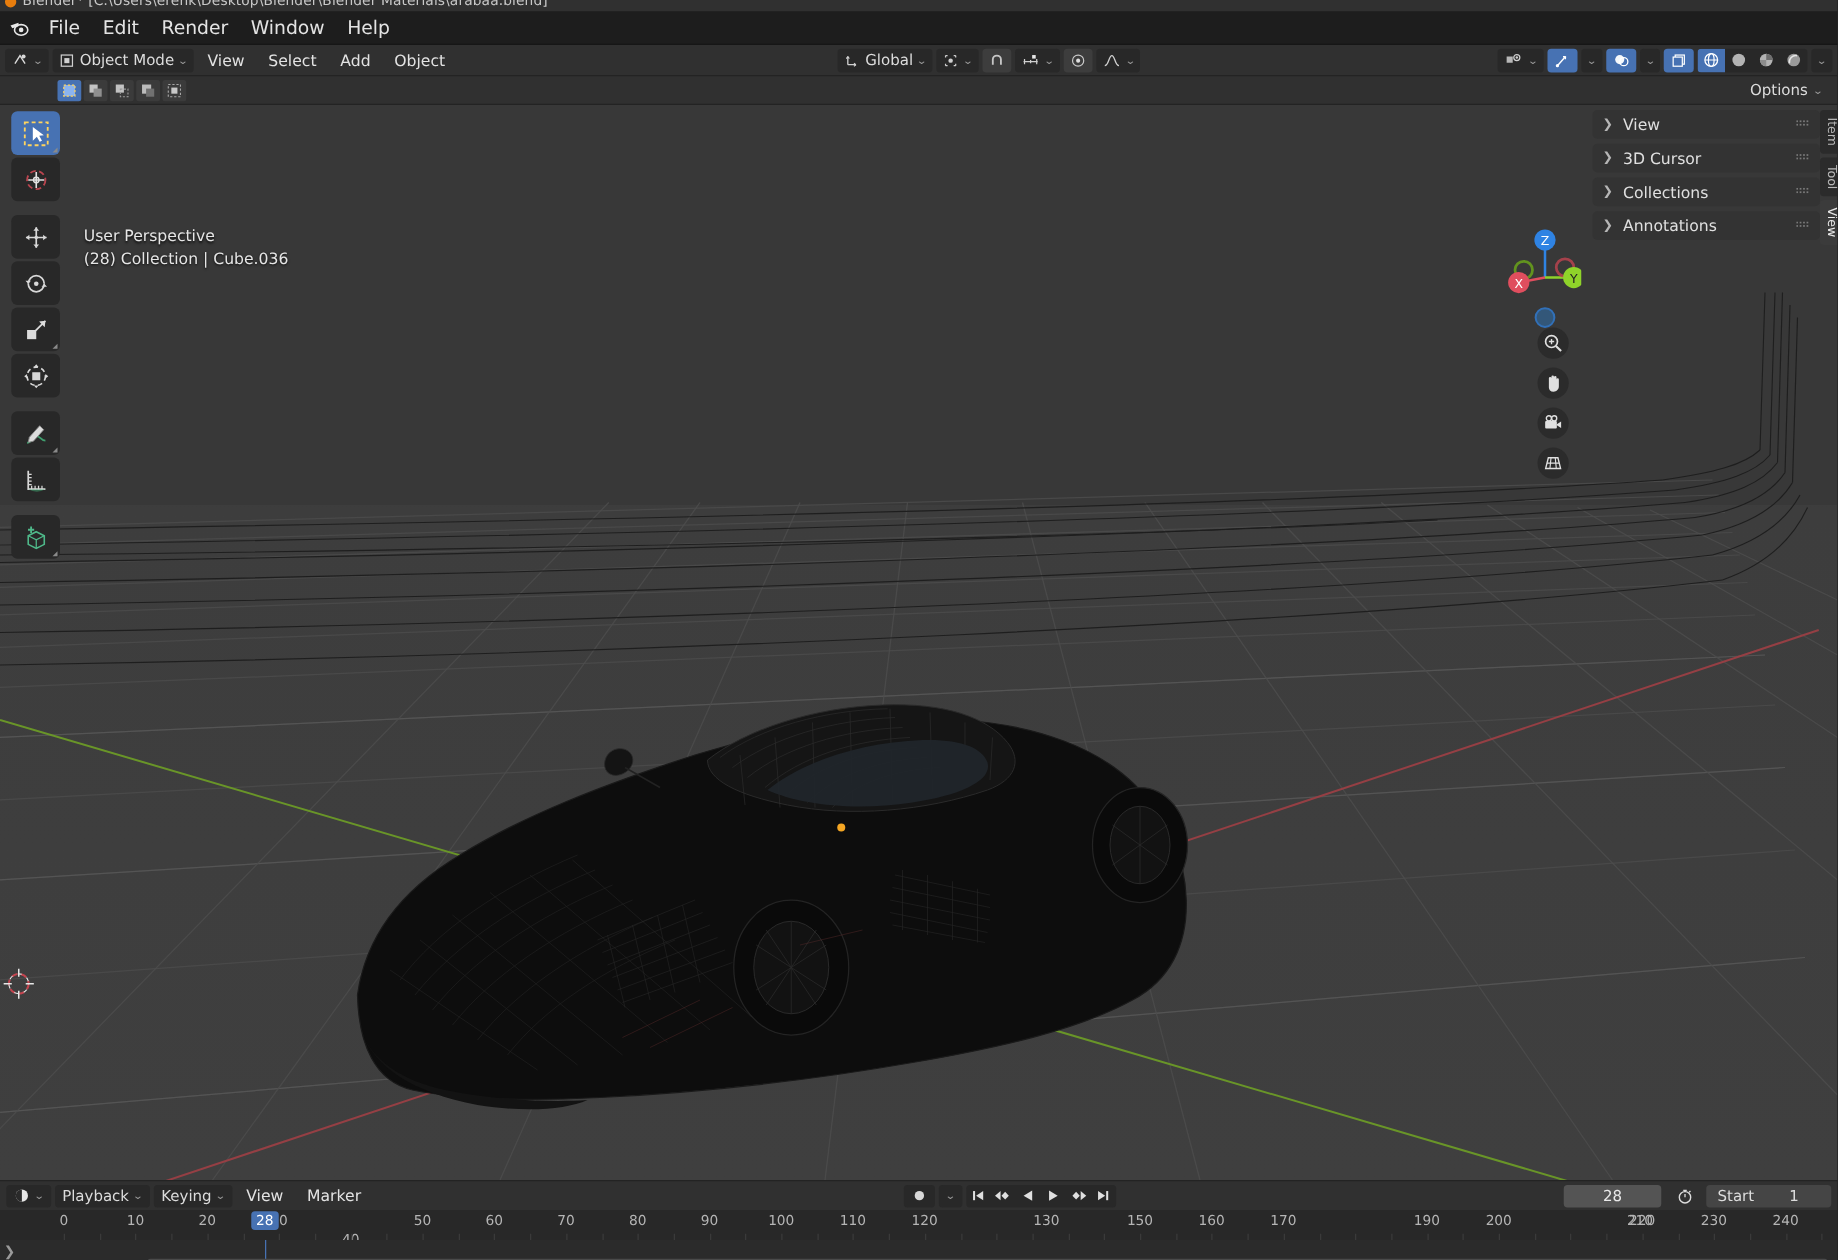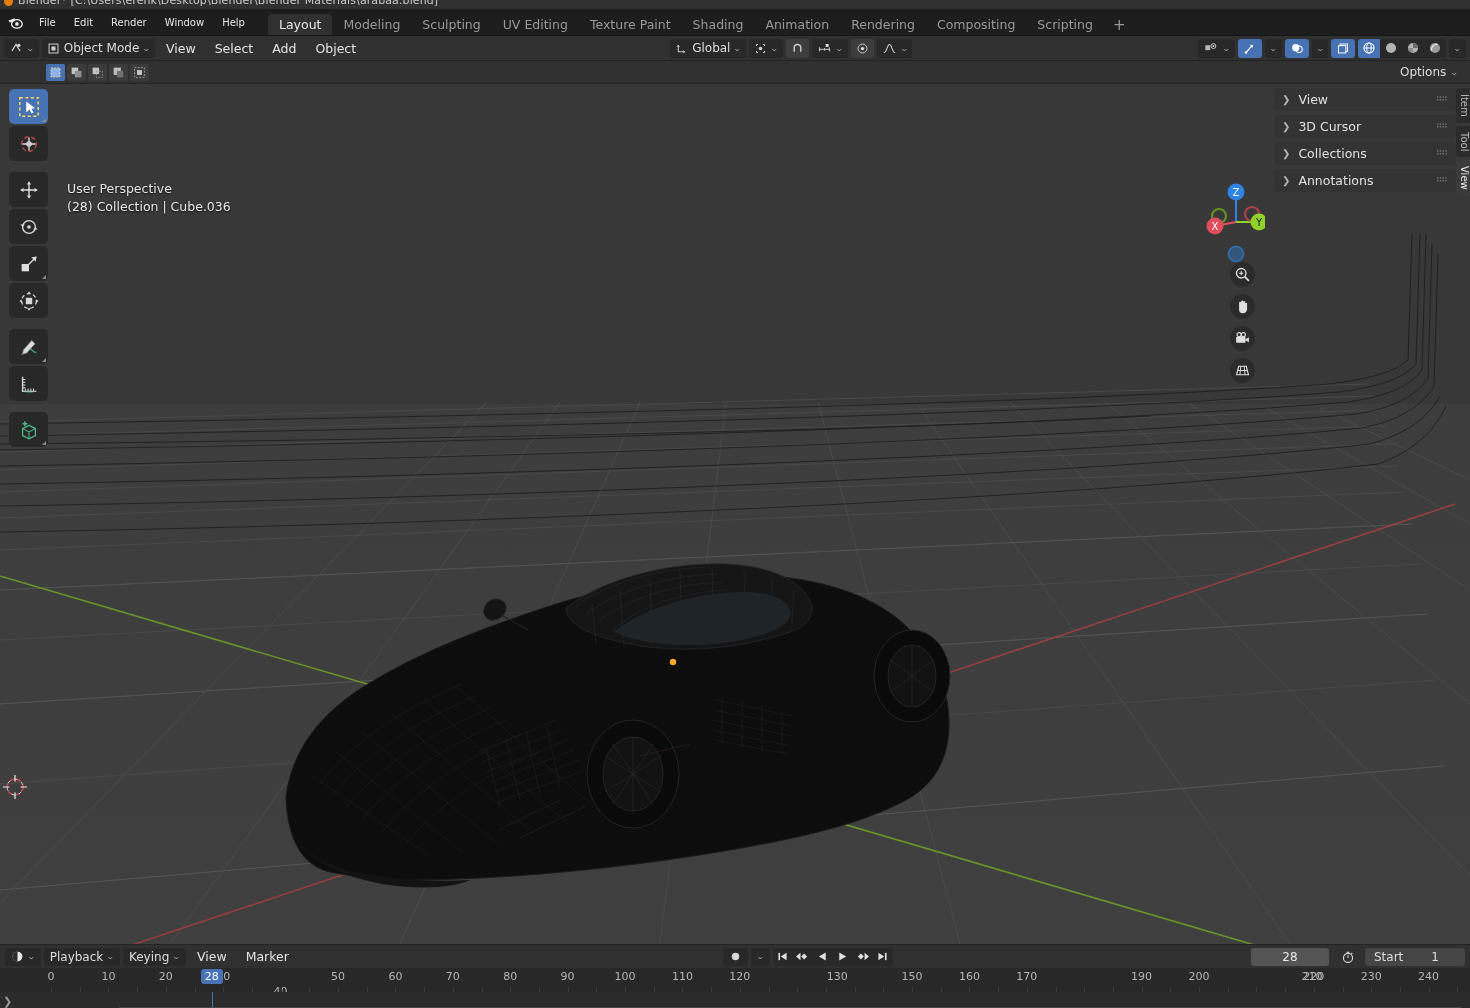--- a/index.html
+++ b/index.html
@@ -12,21 +12,21 @@
   .tb-logo{width:9px;height:9px;border-radius:50%;background:#e87d0d;flex:none;
     position:relative;top:-3px;}
   .tb-text{font-size:11px;color:#c9c9c9;white-space:nowrap;position:relative;top:-4px;
     letter-spacing:.1px;}
 
   
   .topbar{height:27px;background:#1d1d1d;display:flex;align-items:stretch;
     border-bottom:1px solid #161616;}
   .bl-logo{width:30px;display:flex;align-items:center;justify-content:center;}
   .bl-logo svg{width:17px;height:17px;}
-  .menu-item{display:flex;align-items:center;padding:0 9px;font-size:10px;color:#e3e3e3;
+  .menu-item{display:flex;align-items:center;padding:0 9px;font-size:15px;color:#e3e3e3;
     cursor:default;}
   .tabs{display:flex;align-items:flex-end;margin-left:14px;}
   .tab{display:flex;align-items:center;padding:0 11px;height:21px;margin-top:6px;
     font-size:12.5px;color:#999999;border-radius:4px 4px 0 0;cursor:default;}
   .tab.active{background:#303030;color:#e8e8e8;}
   .tab.plus{color:#9a9a9a;font-size:15px;padding:0 9px;}
 
   
   .vpheader{height:25px;background:#303030;display:flex;align-items:center;
     padding:0 4px;gap:3px;border-bottom:1px solid #232323;}
@@ -132,33 +132,20 @@
         <ellipse cx="14" cy="14" rx="7.5" ry="6" fill="none" stroke="#e8e8e8" stroke-width="1.8"></ellipse>
         <circle cx="14" cy="14" r="2.6" fill="#e8e8e8"></circle>
         <path d="M2 9 L11 6 L11 10 L4 12 Z" fill="#e8e8e8"></path>
       </svg>
   </div>
   <div class="menu-item">File</div>
   <div class="menu-item">Edit</div>
   <div class="menu-item">Render</div>
   <div class="menu-item">Window</div>
   <div class="menu-item">Help</div>
-  <div class="tabs">
-    <div class="tab active">Layout</div>
-    <div class="tab">Modeling</div>
-    <div class="tab">Sculpting</div>
-    <div class="tab">UV Editing</div>
-    <div class="tab">Texture Paint</div>
-    <div class="tab">Shading</div>
-    <div class="tab">Animation</div>
-    <div class="tab">Rendering</div>
-    <div class="tab">Compositing</div>
-    <div class="tab">Scripting</div>
-    <div class="tab plus">+</div>
-  </div>
 </div>
 
 <div class="vpheader">
   <div class="btn">
     <svg width="14" height="13" viewBox="0 0 16 16">
         <path d="M3 11 L8 3 L13 11" fill="none" stroke="#d8d8d8" stroke-width="1.4"></path>
         <circle cx="11.5" cy="4" r="2" fill="#d8d8d8"></circle>
       </svg>
     <span class="chev">⌄</span>
   </div>

